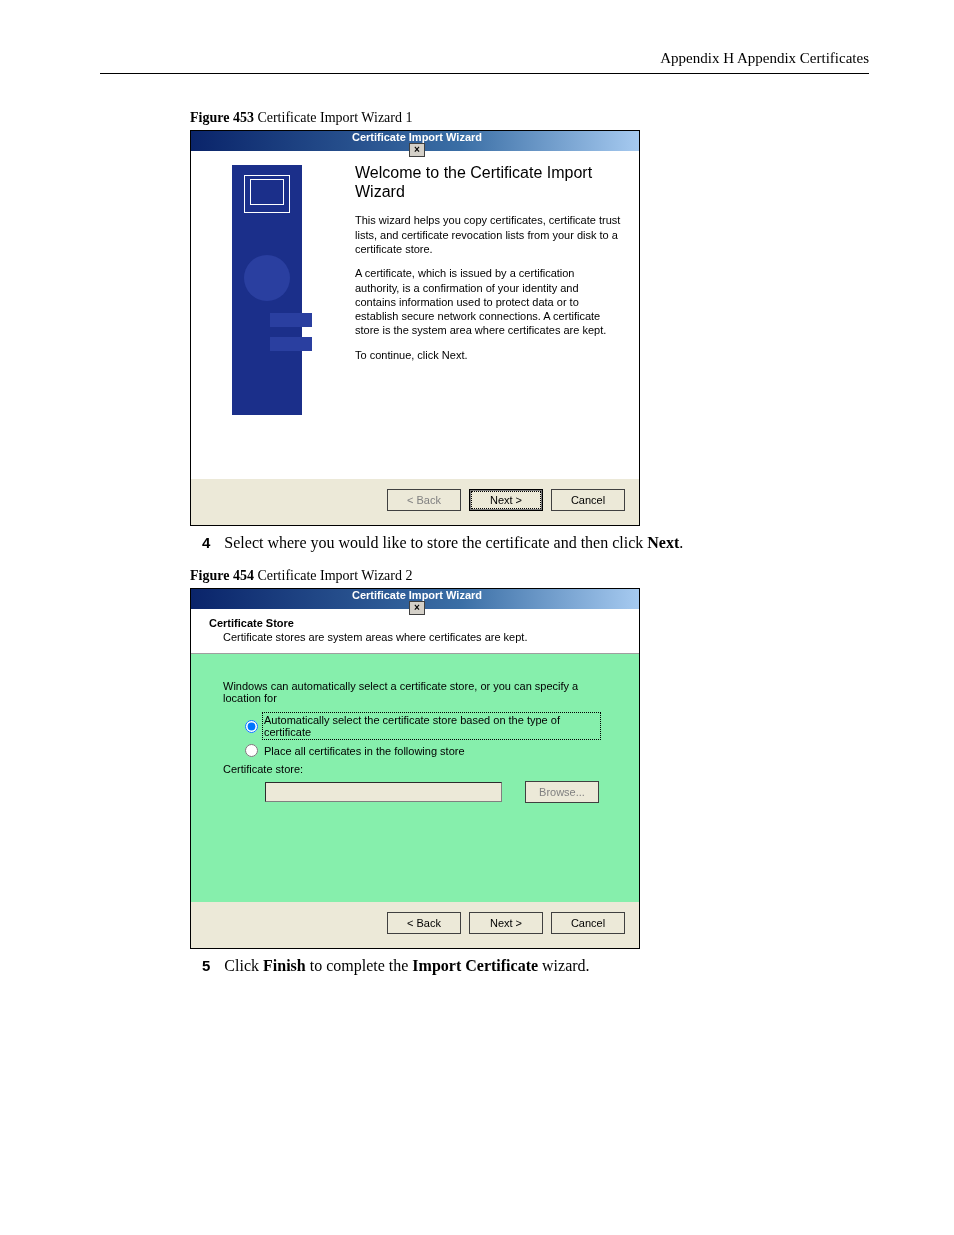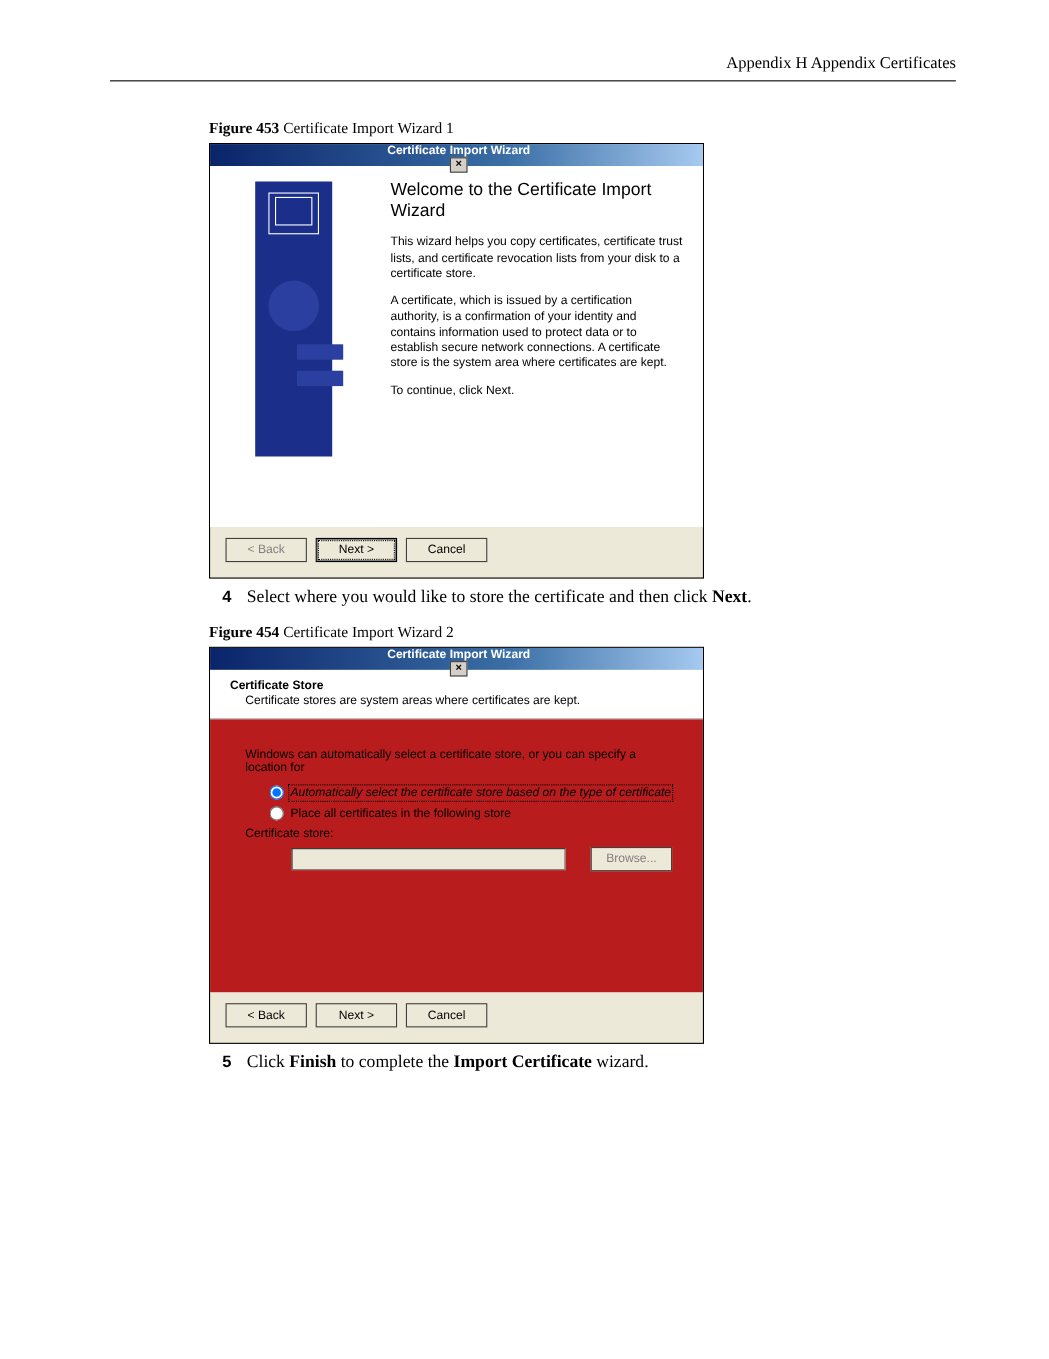--- a/index.html
+++ b/index.html
@@ -70,21 +70,21 @@
     border: 1px solid #404040;
     color: #000;
     text-align: center;
     line-height: 12px;
     font-size: 10px;
     font-weight: bold;
     cursor: pointer;
   }
   .button-row {
     display: flex;
-    justify-content: flex-start;
+    justify-content: flex-end;
     gap: 8px;
     padding: 10px 14px 14px;
   }
   .win-btn {
     min-width: 74px;
     height: 22px;
     font-size: 11px;
     font-family: Tahoma, sans-serif;
     background: #ece9d8;
     border: 1px solid #404040;
@@ -166,35 +166,35 @@
 
   
   .wiz2-header {
     background: #fff;
     padding: 8px 26px 10px 18px;
     border-bottom: 1px solid #9f9f9f;
   }
   .wiz2-htitle { font-weight: bold; font-size: 11px; }
   .wiz2-hsub { font-size: 11px; margin-left: 14px; margin-top: 2px; }
   .wiz2-body {
-    background: #b91c1c;
-    padding: 26px 28px 10px 32px;
+    background: #86efac;
+    padding: 26px 40px 10px 32px;
     height: 248px;
   }
   .wiz2-body p { font-size: 11px; margin: 0 0 10px 0; }
   .radio-line {
     display: flex;
     align-items: center;
     gap: 6px;
     margin-left: 22px;
     margin-bottom: 6px;
     font-size: 11px;
   }
   .radio-line input { margin: 0; }
-  .radio-line .dotted { outline: 1px dotted #000; outline-offset: 1px; font-style: italic; }
+  .radio-line .dotted { outline: 1px dotted #000; outline-offset: 1px; }
   .store-row {
     display: flex;
     align-items: center;
     gap: 23px;
     margin-left: 42px;
     margin-top: 6px;
   }
   .store-input {
     flex: 1;
     height: 20px;

